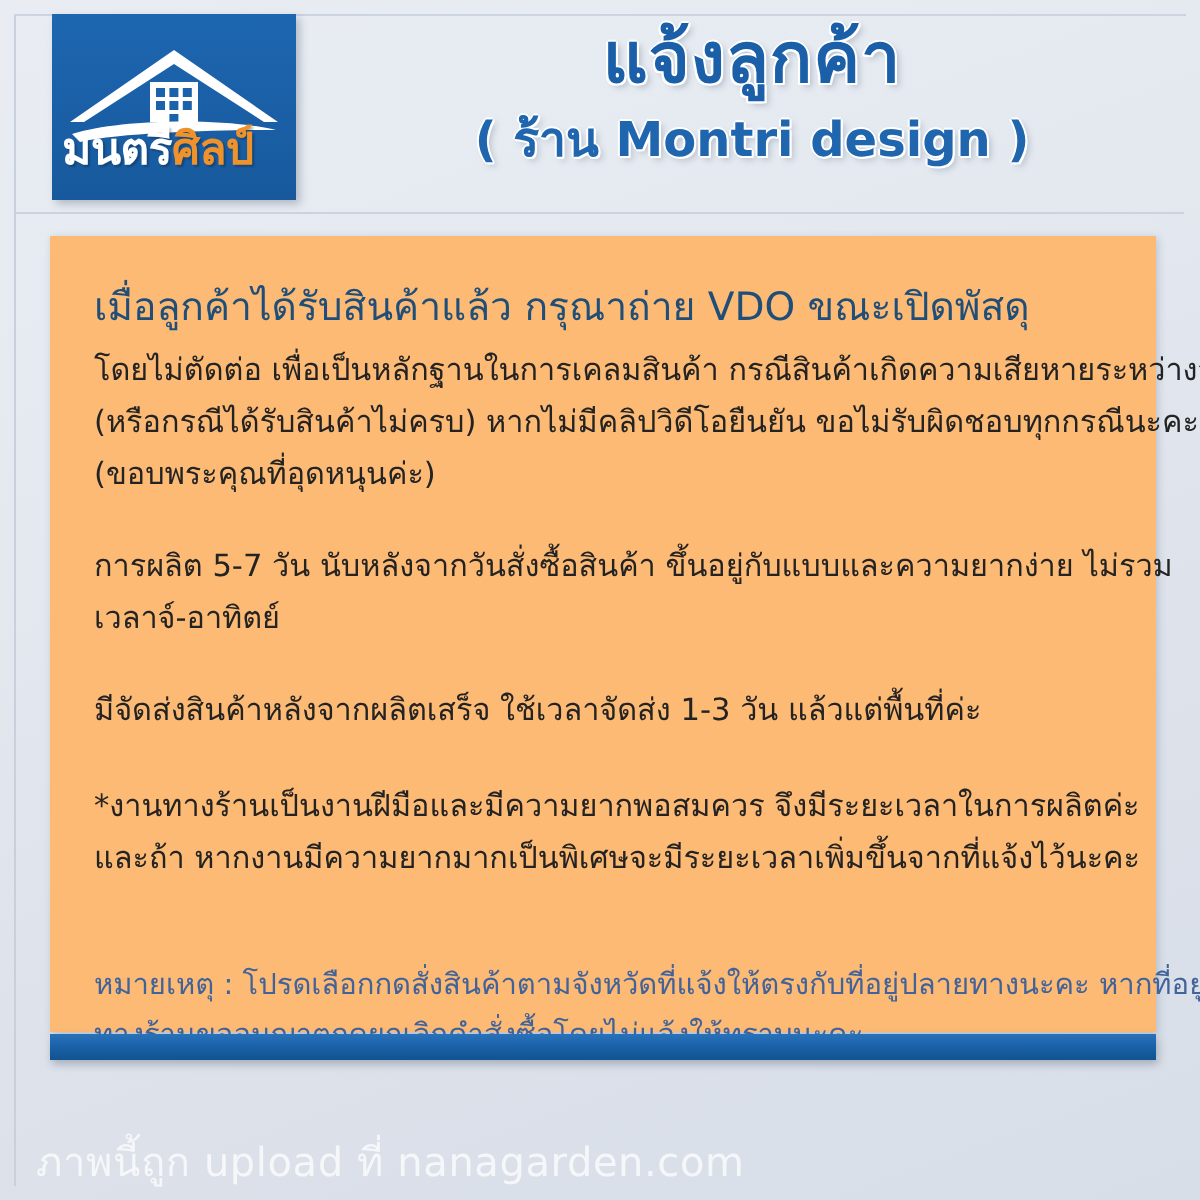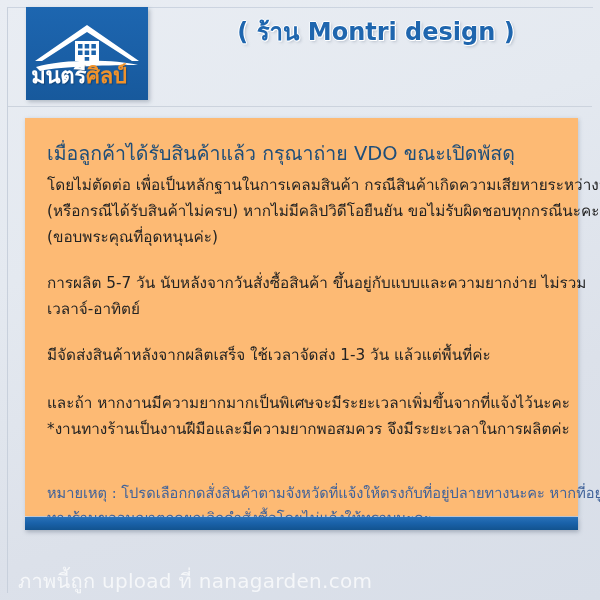--- a/index.html
+++ b/index.html
@@ -77,21 +77,21 @@
     text-shadow:
        0 1px 0 #ffffff,
        1px 0 0 #ffffff,
       -1px 0 0 #ffffff,
        0 -1px 0 #ffffff,
        1px 1px 0 #ffffff,
       -1px 1px 0 #ffffff,
        2px 2px 3px rgba(120,135,155,0.45);
   }
   .title-sub {
-    margin-top: 11px;
+    margin-top: 1px;
     font-size: 24px;
     line-height: 30px;
     font-weight: bold;
     color: #1f66ae;
     text-shadow:
        0 1px 0 #ffffff,
        1px 0 0 #ffffff,
       -1px 0 0 #ffffff,
        0 -1px 0 #ffffff,
        1px 1px 0 #ffffff,
@@ -183,20 +183,21 @@
       <rect x="59.8" y="29" width="2.4" height="4" fill="#1a62aa"></rect>
 
       <path d="M10 60 C35 52 88 52 112 58 C88 58 36 59 14 64 Z" fill="#ffffff"></path>
     </svg>
     <div style="position:absolute;left:0;top:56px;width:106px;text-align:center;font-weight:bold;font-size:22px;line-height:26px;letter-spacing:-0.2px;text-shadow:1px 1px 1px rgba(0,0,0,0.25);">
       <span style="color:#ffffff;">มนตรี</span><span style="color:#f0922b;">ศิลป์</span>
     </div>
   </div>
 
   <div class="title-block">
+    <div class="title-main">แจ้งลูกค้า</div>
     <div class="title-sub">( ร้าน Montri design )</div>
   </div>
 
   <div class="header-rule"></div>
 </div>
 
 <div class="card">
 
   <div class="lead-line">เมื่อลูกค้าได้รับสินค้าแล้ว กรุณาถ่าย VDO ขณะเปิดพัสดุ</div>
 
@@ -215,22 +216,22 @@
 
   <div class="gap-sm"></div>
 
   <p class="para">
     <span class="para-line">มีจัดส่งสินค้าหลังจากผลิตเสร็จ ใช้เวลาจัดส่ง 1-3 วัน แล้วแต่พื้นที่ค่ะ</span>
   </p>
 
   <div class="gap-md"></div>
 
   <p class="para">
+    <span class="para-line">*งานทางร้านเป็นงานฝีมือและมีความยากพอสมควร จึงมีระยะเวลาในการผลิตค่ะ</span>
     <span class="para-line">และถ้า หากงานมีความยากมากเป็นพิเศษจะมีระยะเวลาเพิ่มขึ้นจากที่แจ้งไว้นะคะ</span>
-    <span class="para-line">*งานทางร้านเป็นงานฝีมือและมีความยากพอสมควร จึงมีระยะเวลาในการผลิตค่ะ</span>
   </p>
 
   <div class="gap-lg"></div>
 
   <p class="note">
     <span class="note-line">หมายเหตุ : โปรดเลือกกดสั่งสินค้าตามจังหวัดที่แจ้งให้ตรงกับที่อยู่ปลายทางนะคะ หากที่อยู่ไม่ตรงกัน</span>
     <span class="note-line">ทางร้านขออนุญาตกดยกเลิกคำสั่งซื้อโดยไม่แจ้งให้ทราบนะคะ</span>
   </p>
 
 </div>

